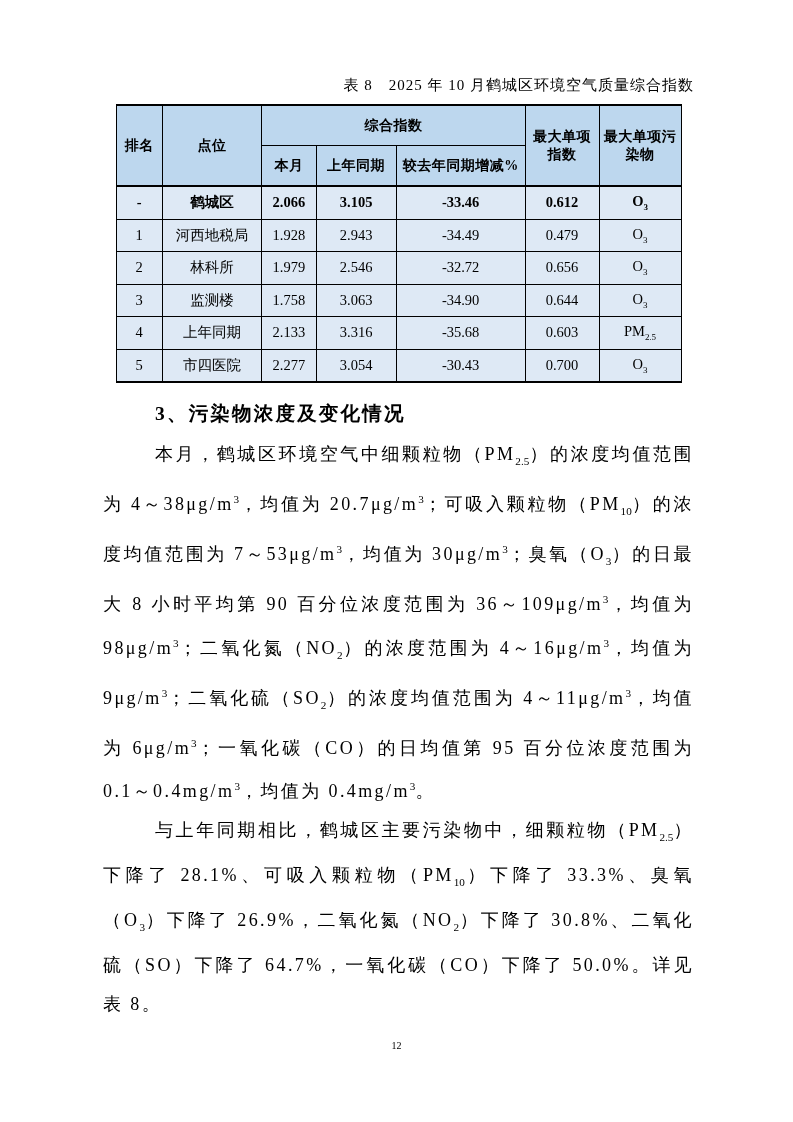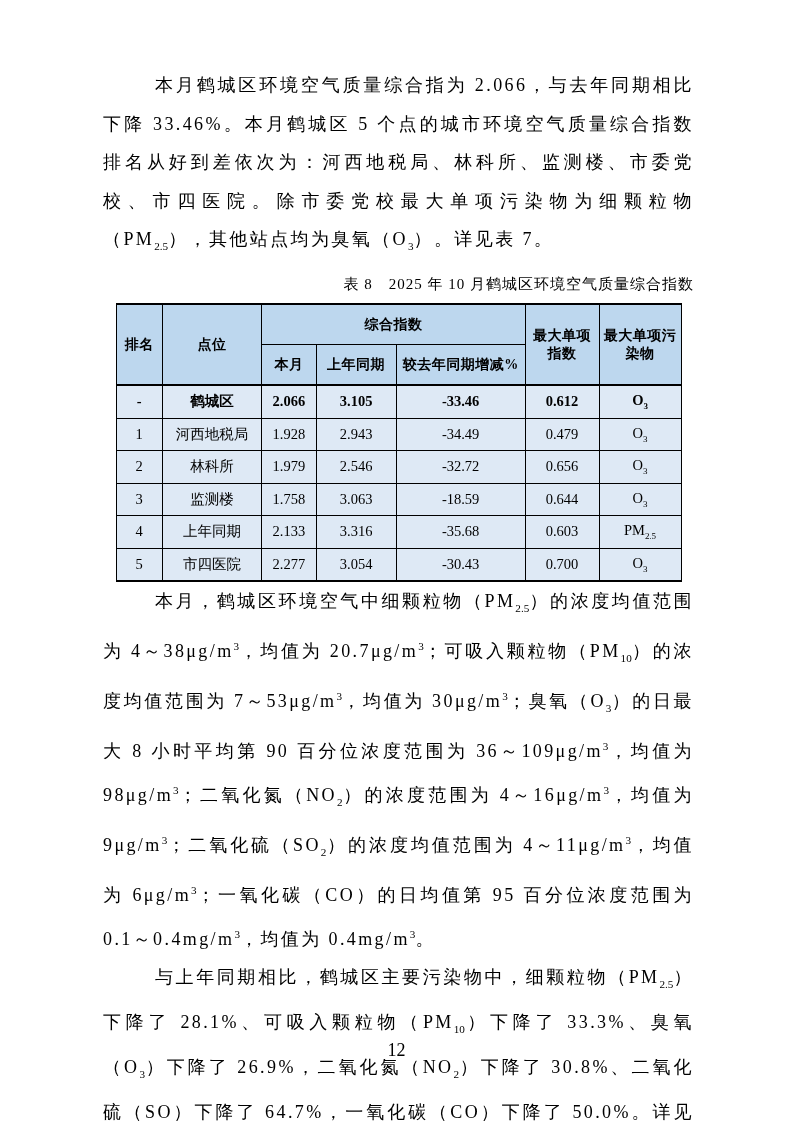--- a/index.html
+++ b/index.html
@@ -66,30 +66,29 @@
     font-size:19.5px;
     font-weight:bold;
     margin:17px 0 8px 0;
     padding-left:52px;
     letter-spacing:2.2px;
   }
   .page-number{
     position:absolute;
     top:1040px;left:0;width:100%;
     text-align:center;
-    font-size:18px;
+    font-size:10px;
   }
 </style>
 </head>
 <body>
 
 <div class="page">
   <div class="content">
 
-    <p class="body-text">本月鹤城区环境空气质量综合指为 2.066，与去年同期相比下降 33.46%。本月鹤城区 5 个点的城市环境空气质量综合指数排名从好到差依次为：河西地税局、林科所、监测楼、市委党校、市四医院。除市委党校最大单项污染物为细颗粒物（PM<sub>2.5</sub>），其他站点均为臭氧（O<sub>3</sub>）。详见表 7。</p>
 
     <div class="table-caption">表 8　2025 年 10 月鹤城区环境空气质量综合指数</div>
 
     <table class="aqi-table">
       <colgroup>
         <col style="width:8.2%">
         <col style="width:17.6%">
         <col style="width:9.6%">
         <col style="width:14.2%">
         <col style="width:22.8%">
@@ -136,21 +135,21 @@
             <td>2.546</td>
             <td>-32.72</td>
             <td>0.656</td>
             <td>O<sub>3</sub></td>
           </tr>
           <tr>
             <td>3</td>
             <td>监测楼</td>
             <td>1.758</td>
             <td>3.063</td>
-            <td>-18.59</td>
+            <td>-34.90</td>
             <td>0.644</td>
             <td>O<sub>3</sub></td>
           </tr>
           <tr>
             <td>4</td>
             <td>上年同期</td>
             <td>2.133</td>
             <td>3.316</td>
             <td>-35.68</td>
             <td>0.603</td>
@@ -161,20 +160,21 @@
             <td>市四医院</td>
             <td>2.277</td>
             <td>3.054</td>
             <td>-30.43</td>
             <td>0.700</td>
             <td>O<sub>3</sub></td>
           </tr>
         </tbody>
     </table>
 
+    <div class="section-heading">3、污染物浓度及变化情况</div>
 
     <p class="body-text">本月，鹤城区环境空气中细颗粒物（PM<sub>2.5</sub>）的浓度均值范围为 4～38μg/m<sup>3</sup>，均值为 20.7μg/m<sup>3</sup>；可吸入颗粒物（PM<sub>10</sub>）的浓度均值范围为 7～53μg/m<sup>3</sup>，均值为 30μg/m<sup>3</sup>；臭氧（O<sub>3</sub>）的日最大 8 小时平均第 90 百分位浓度范围为 36～109μg/m<sup>3</sup>，均值为 98μg/m<sup>3</sup>；二氧化氮（NO<sub>2</sub>）的浓度范围为 4～16μg/m<sup>3</sup>，均值为 9μg/m<sup>3</sup>；二氧化硫（SO<sub>2</sub>）的浓度均值范围为 4～11μg/m<sup>3</sup>，均值为 6μg/m<sup>3</sup>；一氧化碳（CO）的日均值第 95 百分位浓度范围为 0.1～0.4mg/m<sup>3</sup>，均值为 0.4mg/m<sup>3</sup>。</p>
 
     <p class="body-text">与上年同期相比，鹤城区主要污染物中，细颗粒物（PM<sub>2.5</sub>）下降了 28.1%、可吸入颗粒物（PM<sub>10</sub>）下降了 33.3%、臭氧（O<sub>3</sub>）下降了 26.9%，二氧化氮（NO<sub>2</sub>）下降了 30.8%、二氧化硫（SO）下降了 64.7%，一氧化碳（CO）下降了 50.0%。详见表 8。</p>
 
   </div>
 
   <div class="page-number">12</div>
 </div>
 

